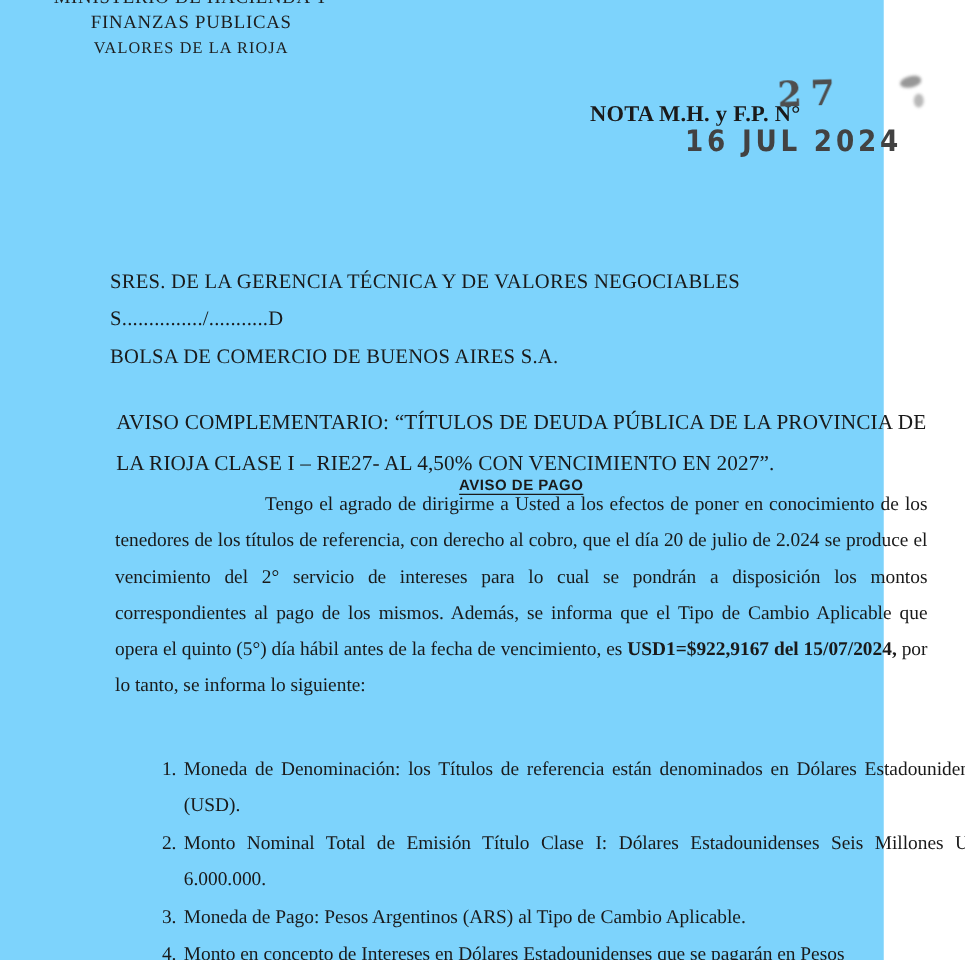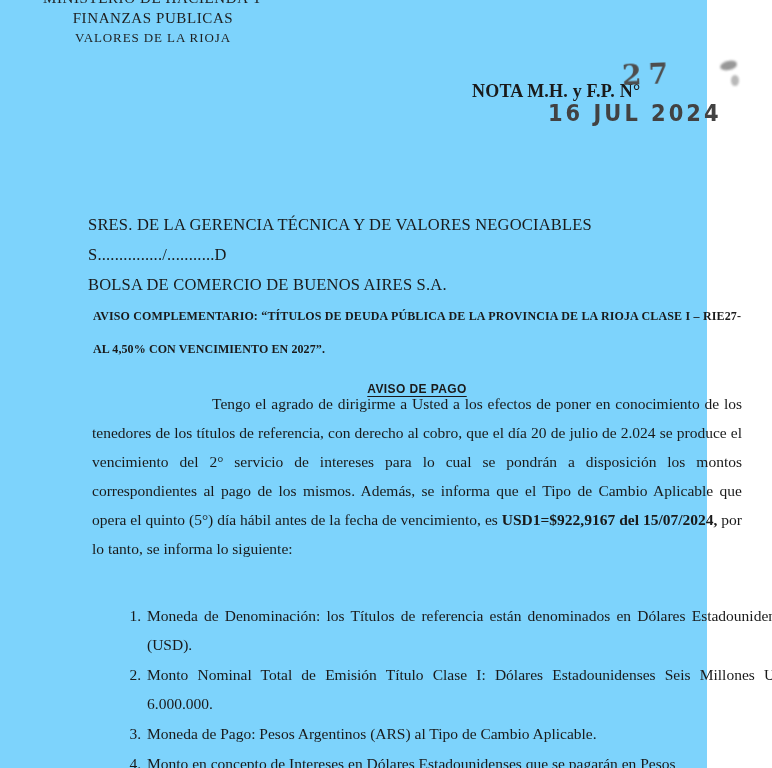--- a/index.html
+++ b/index.html
@@ -117,24 +117,24 @@
     line-height: 30px;
     letter-spacing: 0.2px;
     white-space: nowrap;
     margin-top: 31px;
   }
 
   
   .subject {
     position: absolute;
     left: 93px;
-    top: 288px;
+    top: 304px;
     width: 648px;
-    font-weight: bold;
-    font-size: 12px;
+    font-weight: normal;
+    font-size: 17px;
     line-height: 33px;
     text-align: justify;
     letter-spacing: 0.1px;
   }
 
   
   .notice-heading {
     position: absolute;
     left: 93px;
     top: 379px;

